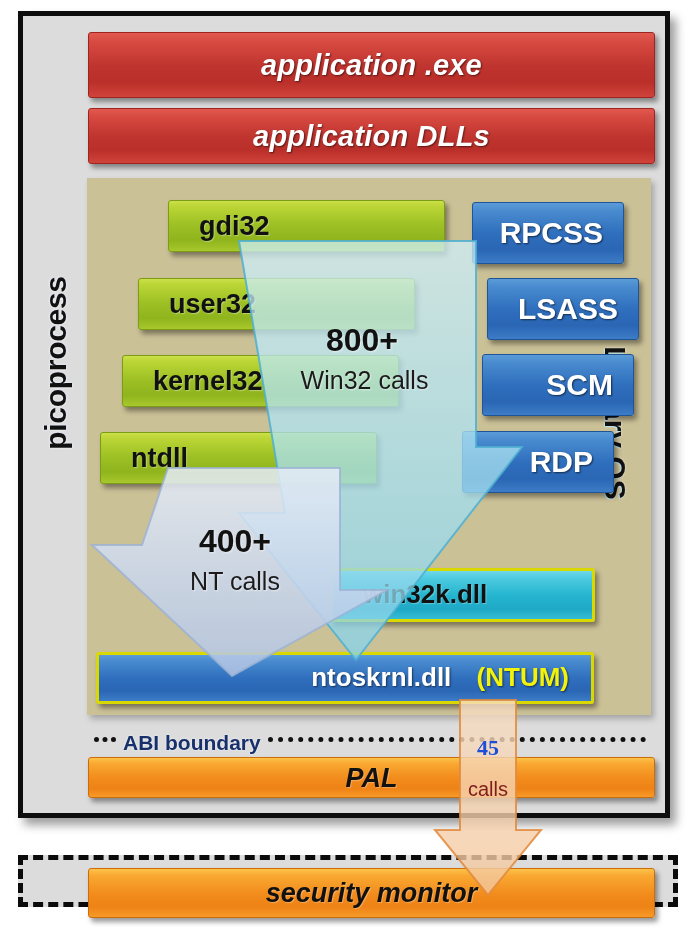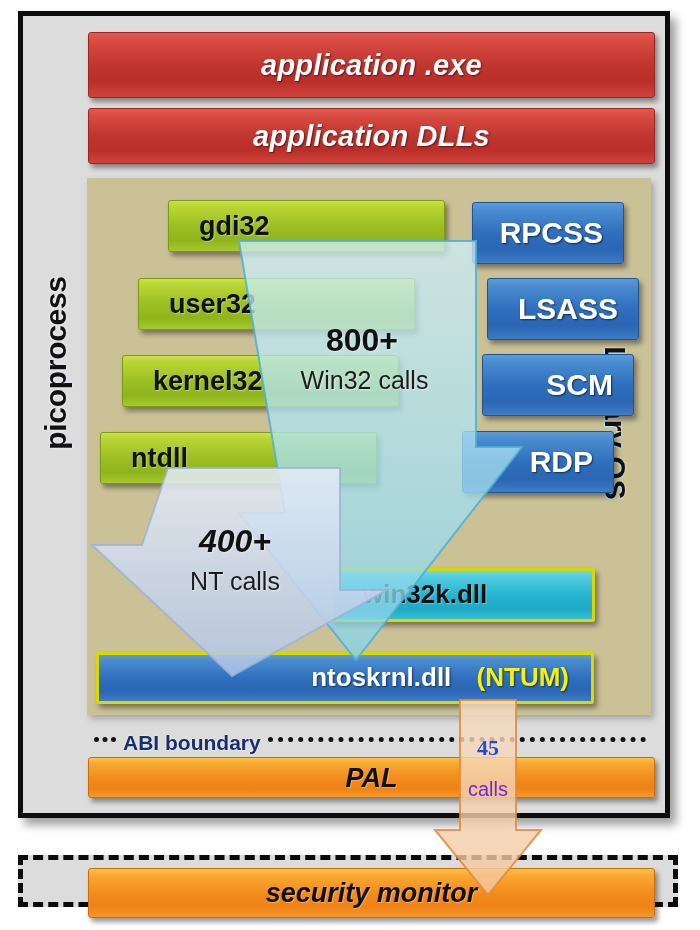--- a/index.html
+++ b/index.html
@@ -121,21 +121,21 @@
 
   
   .ovl{position:absolute;left:0;top:0;width:700px;height:930px;
        pointer-events:none;}
   .arw-label{position:absolute;text-align:center;}
   .arw-big{font-size:32px;font-weight:bold;color:#111;
            text-shadow:1px 1px 2px rgba(255,255,255,.55);}
   .arw-sub{font-size:25px;color:#1b1b1b;
            text-shadow:1px 1px 2px rgba(255,255,255,.55);}
   .arw-sm{font-size:22px;font-weight:bold;color:#1d4ed8;font-family:Liberation Serif, serif;}
-  .arw-sm2{font-size:20px;color:#6d28d9;text-align:center;}
+  .arw-sm2{font-size:20px;color:#7f1d1d;text-align:center;}
 </style>
 </head>
 <body>
 
 <div id="stage">
 
   <div class="pico-frame">
     <div class="pico-label">picoprocess</div>
   </div>
 
@@ -234,21 +234,21 @@
     </g>
   </svg>
 
   <div class="arw-label" style="left:282px;top:322px;width:160px;">
     <div class="arw-big">800+</div>
   </div>
   <div class="arw-label" style="left:272px;top:366px;width:185px;">
     <div class="arw-sub">Win32 calls</div>
   </div>
 
-  <div class="arw-label" style="left:160px;top:523px;width:150px;font-style:italic;">
+  <div class="arw-label" style="left:160px;top:523px;width:150px;">
     <div class="arw-big">400+</div>
   </div>
   <div class="arw-label" style="left:155px;top:567px;width:160px;">
     <div class="arw-sub">NT calls</div>
   </div>
 
   <div class="arw-label" style="left:448px;top:735px;width:80px;">
     <div class="arw-sm">45</div>
   </div>
   <div class="arw-label" style="left:448px;top:778px;width:80px;">

